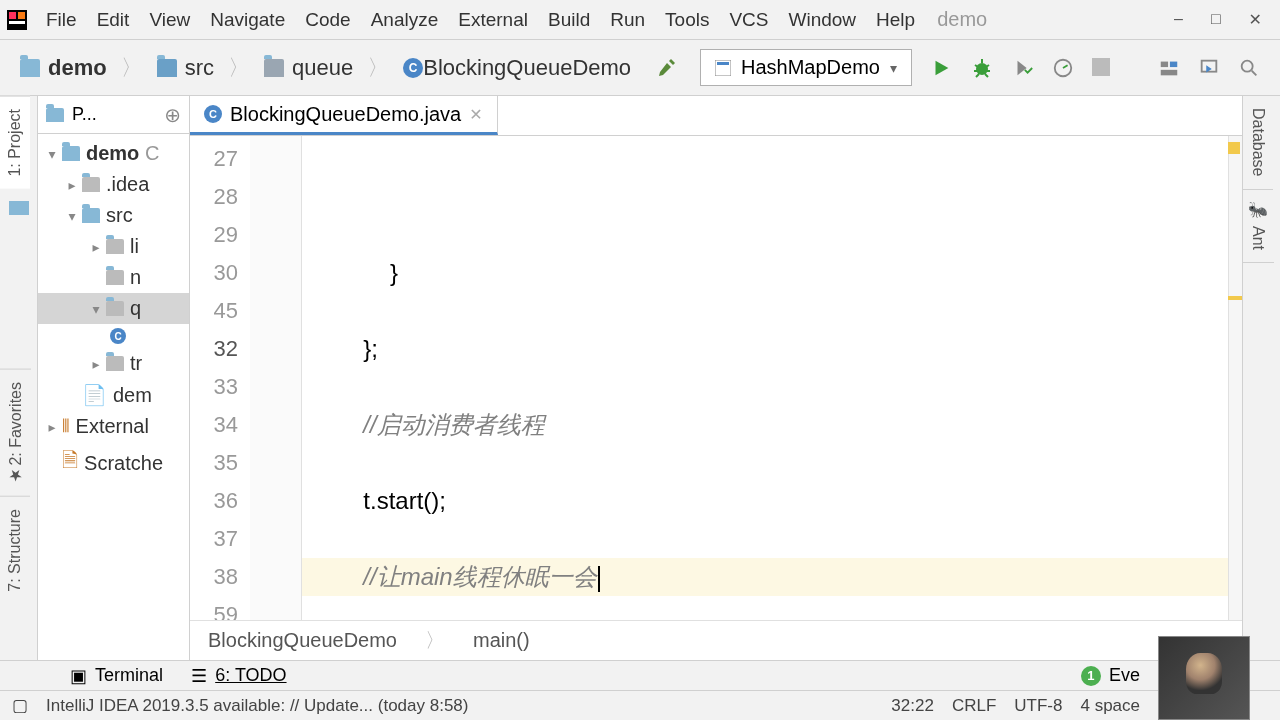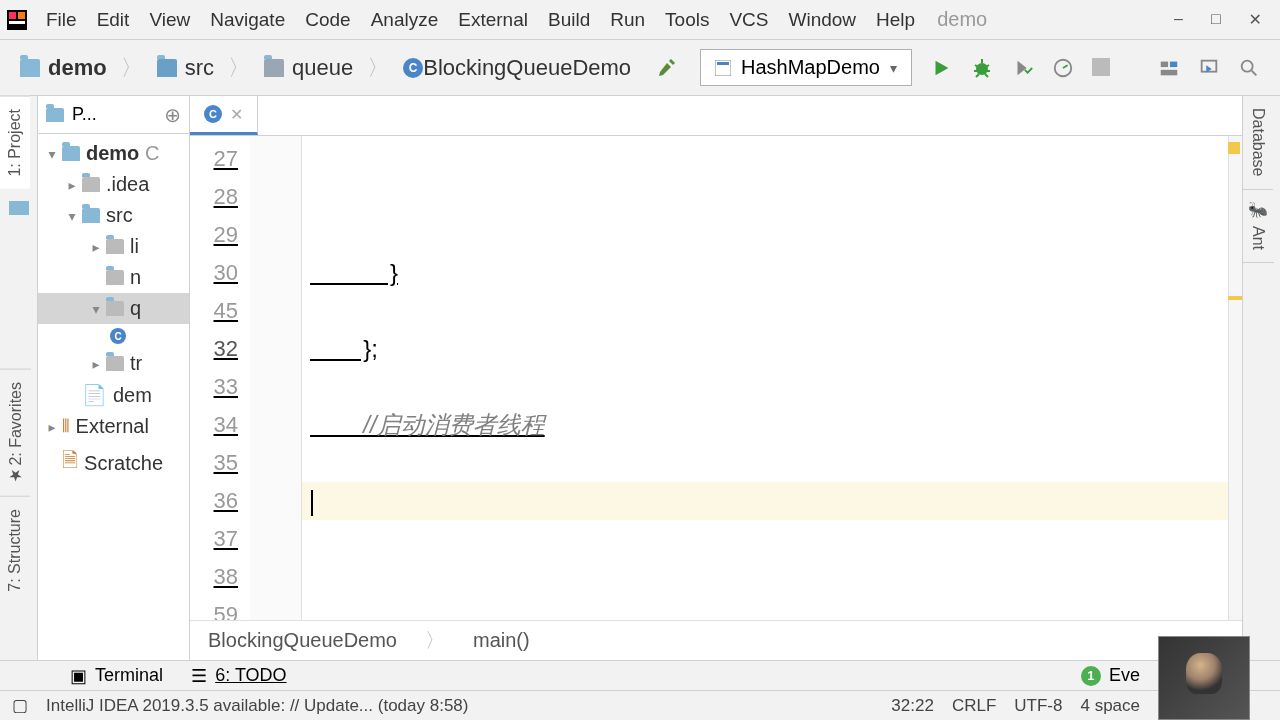--- a/index.html
+++ b/index.html
@@ -58,21 +58,21 @@
 .tree-icon { width: 18px; height: 15px; margin-right: 6px; }
 .lib-icon { color:#c77a2a; font-size:18px; margin-right:6px; }
 
 
 .editor-area { position: absolute; left: 190px; right: 38px; top: 96px; bottom: 60px; background: #fff; display:flex; flex-direction:column; }
 .tabs-row { height: 40px; display:flex; align-items:stretch; border-bottom: 1px solid #d0d0d0; }
 .tab { display:flex; align-items:center; padding: 0 14px; gap:8px; font-size:20px; border-right:1px solid #d0d0d0; border-bottom: 3px solid #4a86c7; background:#fff; }
 .tab .class-icon { width:18px; height:18px; font-size:11px; }
 .tab-close { color:#aaa; font-size:16px; cursor:pointer; }
 
-.code-body { flex:1; display:flex; overflow:hidden; position:relative;text-decoration:underline; }
+.code-body { flex:1; display:flex; overflow:hidden; position:relative; }
 .gutter { width: 60px; background:#fff; border-right: none; text-align:right; padding-right: 12px; color:#999; font-family: "Consolas","JetBrains Mono",monospace; font-size: 22px; line-height: 38px; padding-top: 4px; }
 .fold-strip { width: 52px; border-right: 1px solid #e0e0e0; background:#fafafa; }
 .code { flex:1; font-family: "Consolas","JetBrains Mono",monospace; font-size: 24px; line-height: 38px; padding: 4px 0 0 0; position:relative; white-space: pre; }
 .code-line { height: 38px; padding-left: 8px; }
 .code-line.hl { background: #fdf8e3; }
 .cmt { color: #808080; font-style: italic; }
 .caret { display:inline-block; width:2px; height:26px; background:#000; vertical-align:middle; margin-left:1px; }
 
 .err-stripe { position:absolute; right:0; top:0; width:14px; bottom:0; background:#f6f6f6; border-left:1px solid #e0e0e0; }
 .warn-mark { position:absolute; right:2px; top:6px; width:12px; height:12px; background:#f2c94c; }
@@ -288,20 +288,21 @@
       <span style="margin-right:6px;color:#c77a2a">🗎</span>
       <span>Scratche</span>
     </div>
   </div>
 </div>
 
 <div class="editor-area">
   <div class="tabs-row">
     <div class="tab">
       <span class="class-icon">C</span>
+      <span>BlockingQueueDemo.java</span>
       <span class="tab-close">✕</span>
     </div>
   </div>
   <div class="code-body">
     <div class="gutter">
       <div>27</div>
       <div>28</div>
       <div>29</div>
       <div>30</div>
       <div>45</div>
@@ -313,21 +314,22 @@
       <div>37</div>
       <div>38</div>
       <div>59</div>
     </div>
     <div class="fold-strip"></div>
     <div class="code">
 <div class="code-line"></div>
 <div class="code-line">            }</div>
 <div class="code-line">        };</div>
 <div class="code-line"><span class="cmt">        //启动消费者线程</span></div>
-<div class="code-line hl"><span class="caret"></span></div>
+<div class="code-line">        t.start();</div>
+<div class="code-line hl"><span class="cmt">        //让main线程休眠一会</span><span class="caret"></span></div>
 
 
 
 
 
 
 
     </div>
     <div class="err-stripe">
       <div class="warn-mark"></div>

